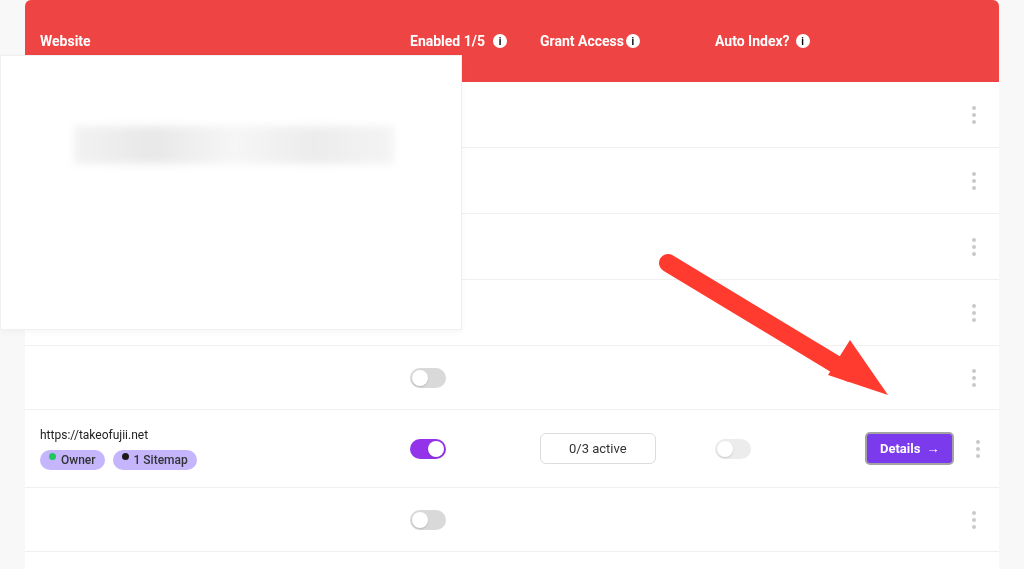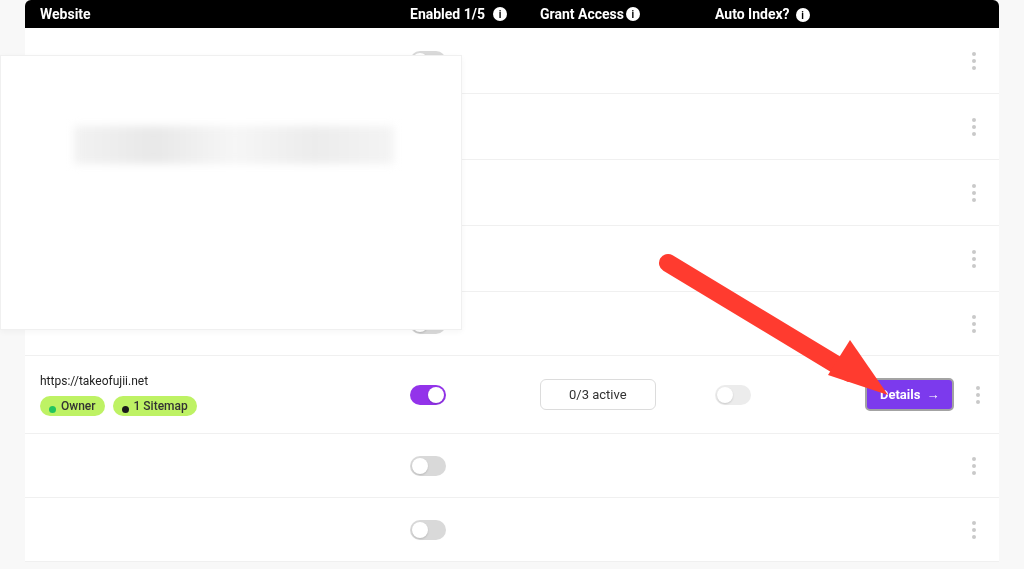--- a/index.html
+++ b/index.html
@@ -13,33 +13,33 @@
       width: 1024px;
       height: 569px;
       overflow: hidden;
       position: relative;
     }
     .container {
       padding: 0 25px;
       background: #f8f8f8;
     }
     .table-header {
-      background: #000000;
+      background: #ef4444;
       color: #fff;
       display: flex;
       align-items: center;
-      padding: 6px 15px;
+      padding: 33px 15px;
       border-radius: 6px 6px 0 0;
       font-weight: 700;
       font-size: 14px;
     }
     .col-website { flex: 0 0 370px; }
     .col-enabled { flex: 0 0 130px; display: flex; align-items: center; gap: 6px; }
     .col-grant   { flex: 0 0 175px; display: flex; align-items: center; gap: 0; }
-    .col-auto    { flex: 0 0 150px; display: flex; align-items: flex-end; gap: 4px; }
+    .col-auto    { flex: 0 0 150px; display: flex; align-items: center; gap: 4px; }
     .col-actions { flex: 1; text-align: right; }
     .info-icon {
       display: inline-flex;
       width: 14px;
       height: 14px;
       border-radius: 50%;
       background: #fff;
       color: #000;
       font-size: 10px;
       font-weight: 700;
@@ -107,25 +107,25 @@
       font-size: 12px;
       color: #222;
       margin-bottom: 8px;
     }
     .badges {
       display: flex;
       gap: 8px;
     }
     .badge {
       display: inline-flex;
-      align-items: flex-end;
+      align-items: flex-start;
       gap: 5px;
       padding: 3px 9px;
       border-radius: 999px;
-      background: #bef264;
+      background: #c4b5fd;
       font-size: 12px;
       color: #333;
       font-weight: 500;
     }
     .dot-green {
       width: 7px;
       height: 7px;
       border-radius: 50%;
       background: #22c55e;
     }

